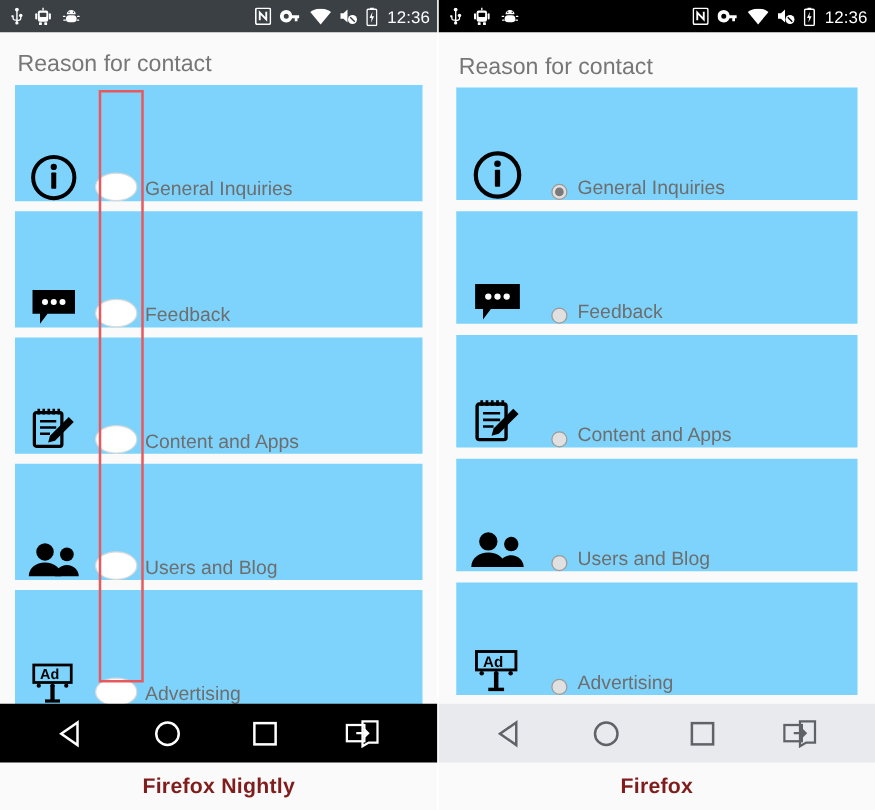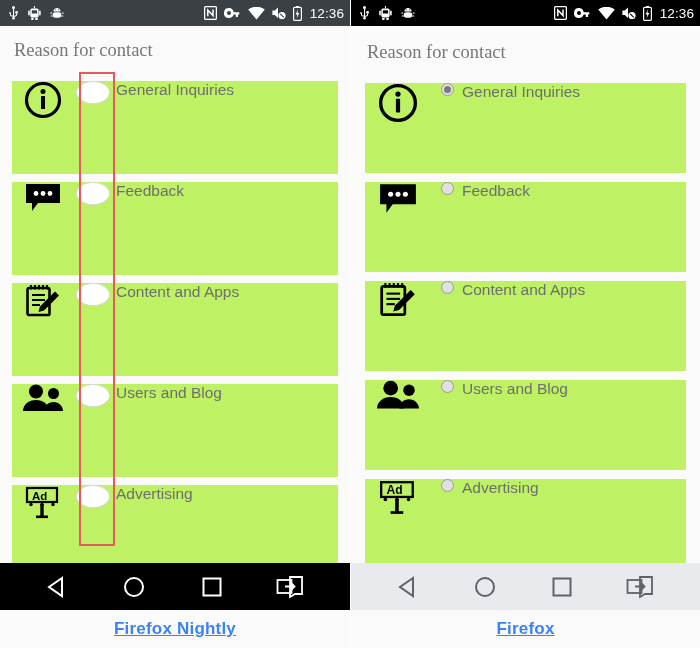--- a/index.html
+++ b/index.html
@@ -25,32 +25,32 @@
   .sb-chrome  { background: #000000; }
   .sb-left { display: flex; align-items: center; gap: 9px; }
   .sb-right { margin-left: auto; display: flex; align-items: center; gap: 7px; }
   .sb-icon { display: inline-flex; align-items: center; justify-content: center; }
   .sb-clock { font-size: 13.5px; letter-spacing: 0.1px; margin-left: 1px; }
 
   
   .page { background: #fafafa; height: 100%; }
   .page-title {
     font-size: 18.5px; color: #777777;
-    padding: 14px 0 20px 14px; font-weight: 400; font-family: Liberation Serif, serif;
+    padding: 14px 0 6px 14px; font-weight: 400;
   }
   .panel-right .page-title { padding-top: 16px; padding-left: 16px; }
 
   .list { padding: 0 12px; }
   .panel-right .list { padding: 0 14px; }
 
   .card {
-    background: #bef264;
+    background: #7dd3fc;
     height: 93px;
     margin-bottom: 8px;
-    display: flex; align-items: flex-start;
+    display: flex; align-items: flex-end;
     position: relative;
   }
   .panel-right .card { height: 90px; margin-bottom: 9px; }
 
   .card-icon {
     width: 62px; min-width: 62px;
     display: flex; align-items: center; justify-content: center;
     color: #000;
   }
   .panel-right .card-icon { width: 66px; min-width: 66px; }
@@ -101,23 +101,22 @@
   }
   .nav-firefox { background: #000000; }
   .nav-chrome  { background: #e8eaed; }
   .navbar svg { display: block; }
 
   
   .caption {
     position: absolute; left: 0; bottom: 0;
     width: 100%; height: 38px;
     display: flex; align-items: center; justify-content: center;
-    font-size: 17px; font-weight: bold; color: #3b82f6;
+    font-size: 17px; font-weight: bold; color: #7f1d1d;
     letter-spacing: 0.2px;
-    text-decoration: underline;
   }
 </style>
 </head>
 <body>
 
 <div class="wrap">
 
   <div class="panel panel-left">
 
     <div class="statusbar sb-firefox">

